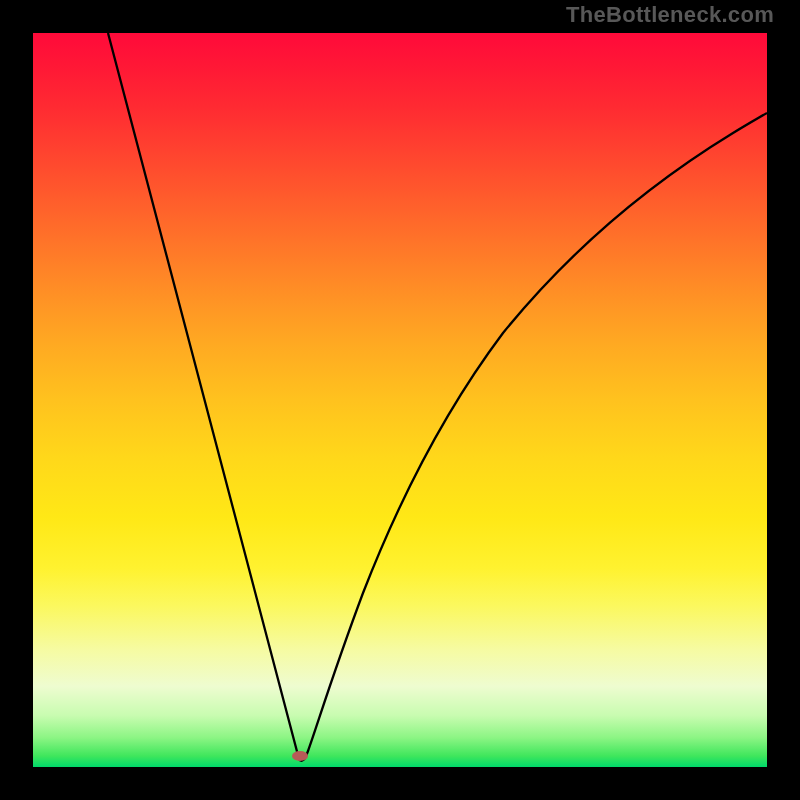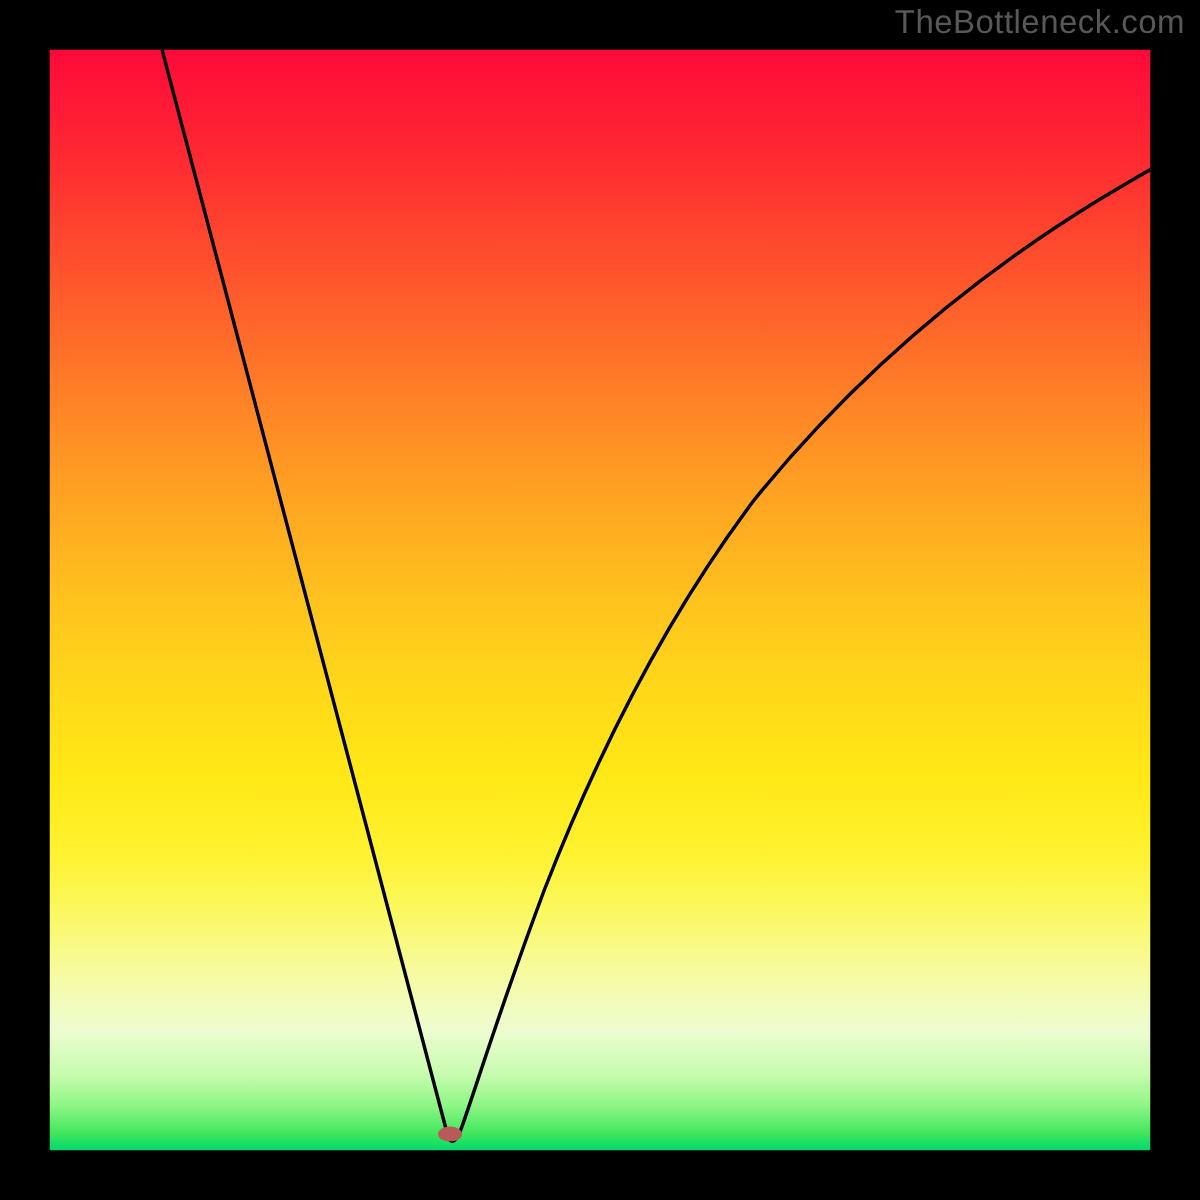--- a/index.html
+++ b/index.html
@@ -65,24 +65,24 @@
     position: absolute;
     width: 16px;
     height: 10px;
     border-radius: 50%;
     background: #b85a57;
     transform: translate(-50%, -50%);
   }
   .watermark {
     position: absolute;
     top: 2px;
-    right: 10px;
+    right: 26px;
     color: #585858;
     font-size: 22px;
-    font-weight: 400;
+    font-weight: 700;
     letter-spacing: 0.3px;
     pointer-events: none;
   }
 </style>
 </head>
 <body>
 
 <div class="frame">
 
   <div class="plot-area">

